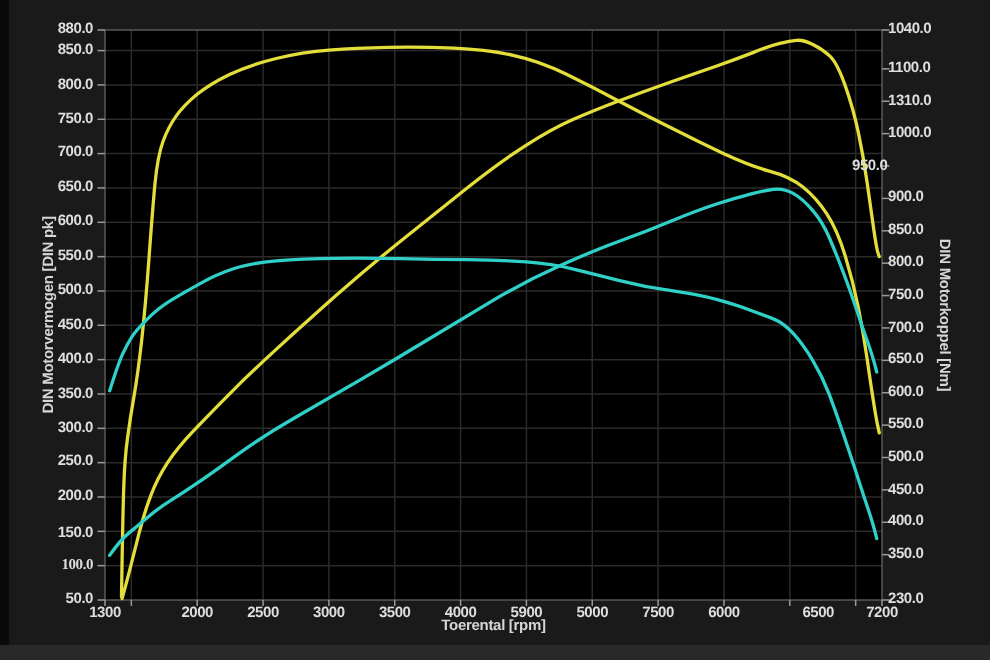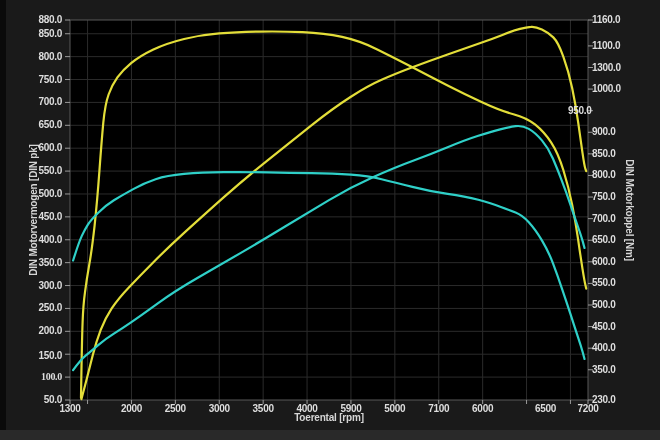--- a/index.html
+++ b/index.html
@@ -130,23 +130,23 @@
       <div class="tick-label yl" style="left: 16px; width: 46px; top: 187.976px;">500.0</div>
       <div class="tick-label yl" style="left: 16px; width: 46px; top: 210.867px;">450.0</div>
       <div class="tick-label yl" style="left: 16px; width: 46px; top: 233.759px;">400.0</div>
       <div class="tick-label yl" style="left: 16px; width: 46px; top: 256.651px;">350.0</div>
       <div class="tick-label yl" style="left: 16px; width: 46px; top: 279.542px;">300.0</div>
       <div class="tick-label yl" style="left: 16px; width: 46px; top: 302.434px;">250.0</div>
       <div class="tick-label yl" style="left: 16px; width: 46px; top: 325.325px;">200.0</div>
       <div class="tick-label yl" style="left: 16px; width: 46px; top: 350px;">150.0</div>
       <div class="tick-label yl" style="left: 16px; width: 46px; top: 371.108px; font-family: Liberation Serif, serif;">100.0</div>
       <div class="tick-label yl" style="left: 16px; width: 46px; top: 394px;">50.0</div>
-      <div class="tick-label yr" style="left: 592px; width: 50px; top: 14px;">1160.0</div>
+      <div class="tick-label yr" style="left: 592px; width: 50px; top: 14px;">1040.0</div>
       <div class="tick-label yr" style="left: 592px; width: 50px; top: 39.9091px;">1100.0</div>
-      <div class="tick-label yr" style="left: 592px; width: 50px; top: 61.5px;">1300.0</div>
+      <div class="tick-label yr" style="left: 592px; width: 50px; top: 61.5px;">1310.0</div>
       <div class="tick-label yr" style="left: 592px; width: 50px; top: 83.0909px;">1000.0</div>
       <div class="tick-label yr" style="left: 568px; width: 50px; top: 104.682px;">950.0</div>
       <div class="tick-label yr" style="left: 592px; width: 50px; top: 126.273px;">900.0</div>
       <div class="tick-label yr" style="left: 592px; width: 50px; top: 147.864px;">850.0</div>
       <div class="tick-label yr" style="left: 592px; width: 50px; top: 169.455px;">800.0</div>
       <div class="tick-label yr" style="left: 592px; width: 50px; top: 191.045px;">750.0</div>
       <div class="tick-label yr" style="left: 592px; width: 50px; top: 212.636px;">700.0</div>
       <div class="tick-label yr" style="left: 592px; width: 50px; top: 234.227px;">650.0</div>
       <div class="tick-label yr" style="left: 592px; width: 50px; top: 255.818px;">600.0</div>
       <div class="tick-label yr" style="left: 592px; width: 50px; top: 277.409px;">550.0</div>
@@ -156,21 +156,21 @@
       <div class="tick-label yr" style="left: 592px; width: 50px; top: 363.773px;">350.0</div>
       <div class="tick-label yr" style="left: 592px; width: 50px; top: 394px;">230.0</div>
       <div class="tick-label xb" style="left: 48px; width: 44px; top: 403px;">1300</div>
       <div class="tick-label xb" style="left: 109.458px; width: 44px; top: 403px;">2000</div>
       <div class="tick-label xb" style="left: 153.356px; width: 44px; top: 403px;">2500</div>
       <div class="tick-label xb" style="left: 197.254px; width: 44px; top: 403px; text-align: center;">3000</div>
       <div class="tick-label xb" style="left: 241.153px; width: 44px; top: 403px;">3500</div>
       <div class="tick-label xb" style="left: 285.051px; width: 44px; top: 403px;">4000</div>
       <div class="tick-label xb" style="left: 328.949px; width: 44px; top: 403px;">5900</div>
       <div class="tick-label xb" style="left: 372.847px; width: 44px; top: 403px;">5000</div>
-      <div class="tick-label xb" style="left: 416.746px; width: 44px; top: 403px;">7100</div>
+      <div class="tick-label xb" style="left: 416.746px; width: 44px; top: 403px;">7500</div>
       <div class="tick-label xb" style="left: 460.644px; width: 44px; top: 403px;">6000</div>
       <div class="tick-label xb" style="left: 512px; width: 44px; top: 403px; text-align: right;">6500</div>
       <div class="tick-label xb" style="left: 566px; width: 44px; top: 403px;">7200</div>
     </div>
   <div class="axis-title left">DIN Motorvermogen [DIN pk]</div>
   <div class="axis-title right">DIN Motorkoppel [Nm]</div>
   <div class="axis-title bottom">Toerental [rpm]</div>
   <div class="edge-bottom"></div>
 </div>
 

